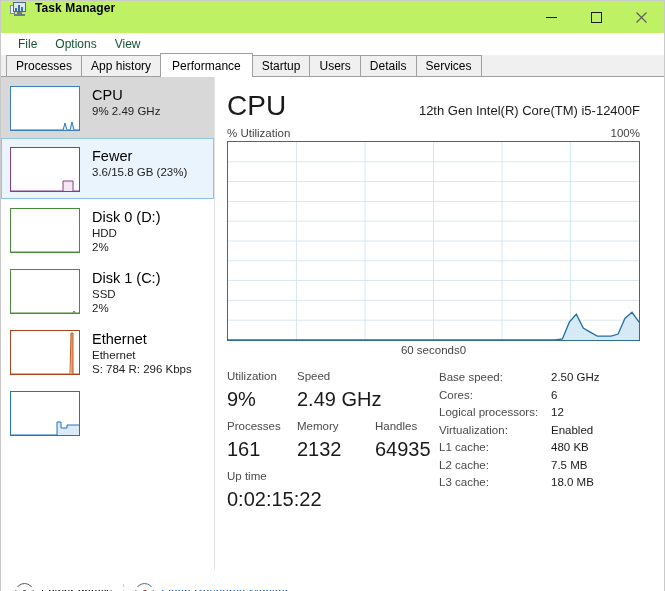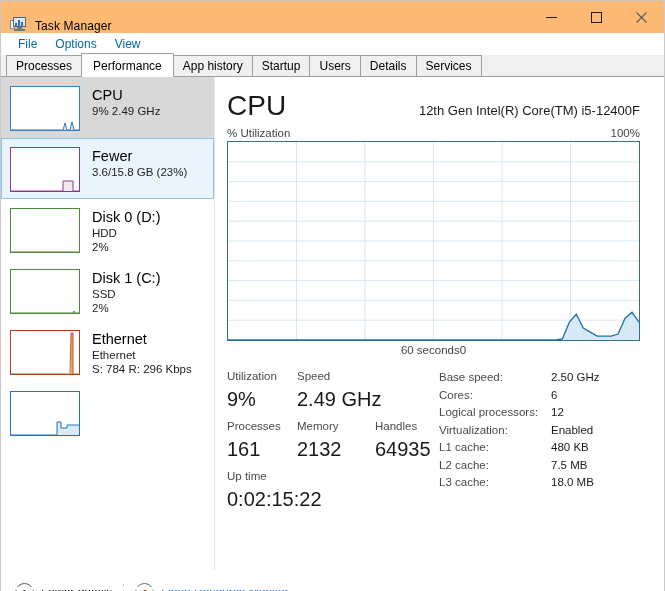--- a/index.html
+++ b/index.html
@@ -6,36 +6,36 @@
   body{
     width:665px;height:591px;overflow:hidden;
     background:#ffffff;
     font-family:"Liberation Sans","DejaVu Sans",sans-serif;
     color:#000000;
     -webkit-font-smoothing:antialiased;
   }
   .window{position:relative;width:665px;height:591px;background:#ffffff;box-sizing:border-box;border:1px solid #c9c9c9;}
 
   
-  .titlebar{height:32px;display:flex;align-items:flex-end;background:#fdba74;position:relative;}
+  .titlebar{height:32px;display:flex;align-items:flex-start;background:#bef264;position:relative;font-weight:bold;}
   .tm-icon{width:17px;height:17px;margin-left:9px;margin-right:8px;position:relative;flex:0 0 auto;}
   .tm-icon .mon{position:absolute;left:3px;top:1px;width:13px;height:10px;border:1px solid #4a6c8a;background:#dbe8f2;box-sizing:border-box;}
   .tm-icon .bars{position:absolute;left:5px;top:4px;width:9px;height:6px;}
   .tm-icon .bars i{position:absolute;bottom:0;width:2px;background:#3a6ea5;display:block;}
   .tm-icon .stand{position:absolute;left:7px;top:11px;width:5px;height:2px;background:#6b7b88;}
   .tm-icon .base{position:absolute;left:4px;top:13px;width:11px;height:2px;background:#6b7b88;}
   .tm-icon .sm{position:absolute;left:0px;top:4px;width:5px;height:9px;border:1px solid #7d8d99;background:#eef2f5;box-sizing:border-box;}
   .title-text{font-size:12px;color:#000;letter-spacing:0.1px;}
   .wincontrols{position:absolute;right:0;top:0;height:32px;display:flex;}
   .wc{width:45px;height:32px;display:flex;align-items:center;justify-content:center;cursor:default;}
   .wc svg{display:block;}
 
   
   .menubar{height:22px;display:flex;align-items:center;padding-left:8px;background:#ffffff;}
-  .menu-item{font-size:12px;color:#0369a1;padding:2px 9px;cursor:default;}
+  .menu-item{font-size:12px;color:#14532d;padding:2px 9px;cursor:default;}
 
   
   .tabstrip{position:relative;height:22px;background:#f0f0f0;border-bottom:1px solid #a0a0a0;display:flex;align-items:flex-end;padding-left:5px;box-sizing:border-box;}
   .tab{font-size:12px;color:#000;height:21px;line-height:21px;padding:0 9px;background:#f0f0f0;border:1px solid #a0a0a0;border-bottom:none;margin-right:-1px;cursor:default;box-sizing:border-box;position:relative;}
   .tab.active{background:#ffffff;height:24px;line-height:24px;margin-top:-3px;border-color:#a0a0a0;z-index:3;margin-bottom:-1px;padding:0 11px;}
 
   
   .content{display:flex;height:493px;background:#4d7c0f;}
 
   
@@ -127,22 +127,22 @@
   </div>
 
   <div class="menubar">
     <span class="menu-item">File</span>
     <span class="menu-item">Options</span>
     <span class="menu-item">View</span>
   </div>
 
   <div class="tabstrip">
     <div class="tab">Processes</div>
+    <div class="tab">App history</div>
     <div class="tab active">Performance</div>
-    <div class="tab">App history</div>
     <div class="tab">Startup</div>
     <div class="tab">Users</div>
     <div class="tab">Details</div>
     <div class="tab">Services</div>
   </div>
 
   <div class="content">
 
     <div class="sidebar">
 

